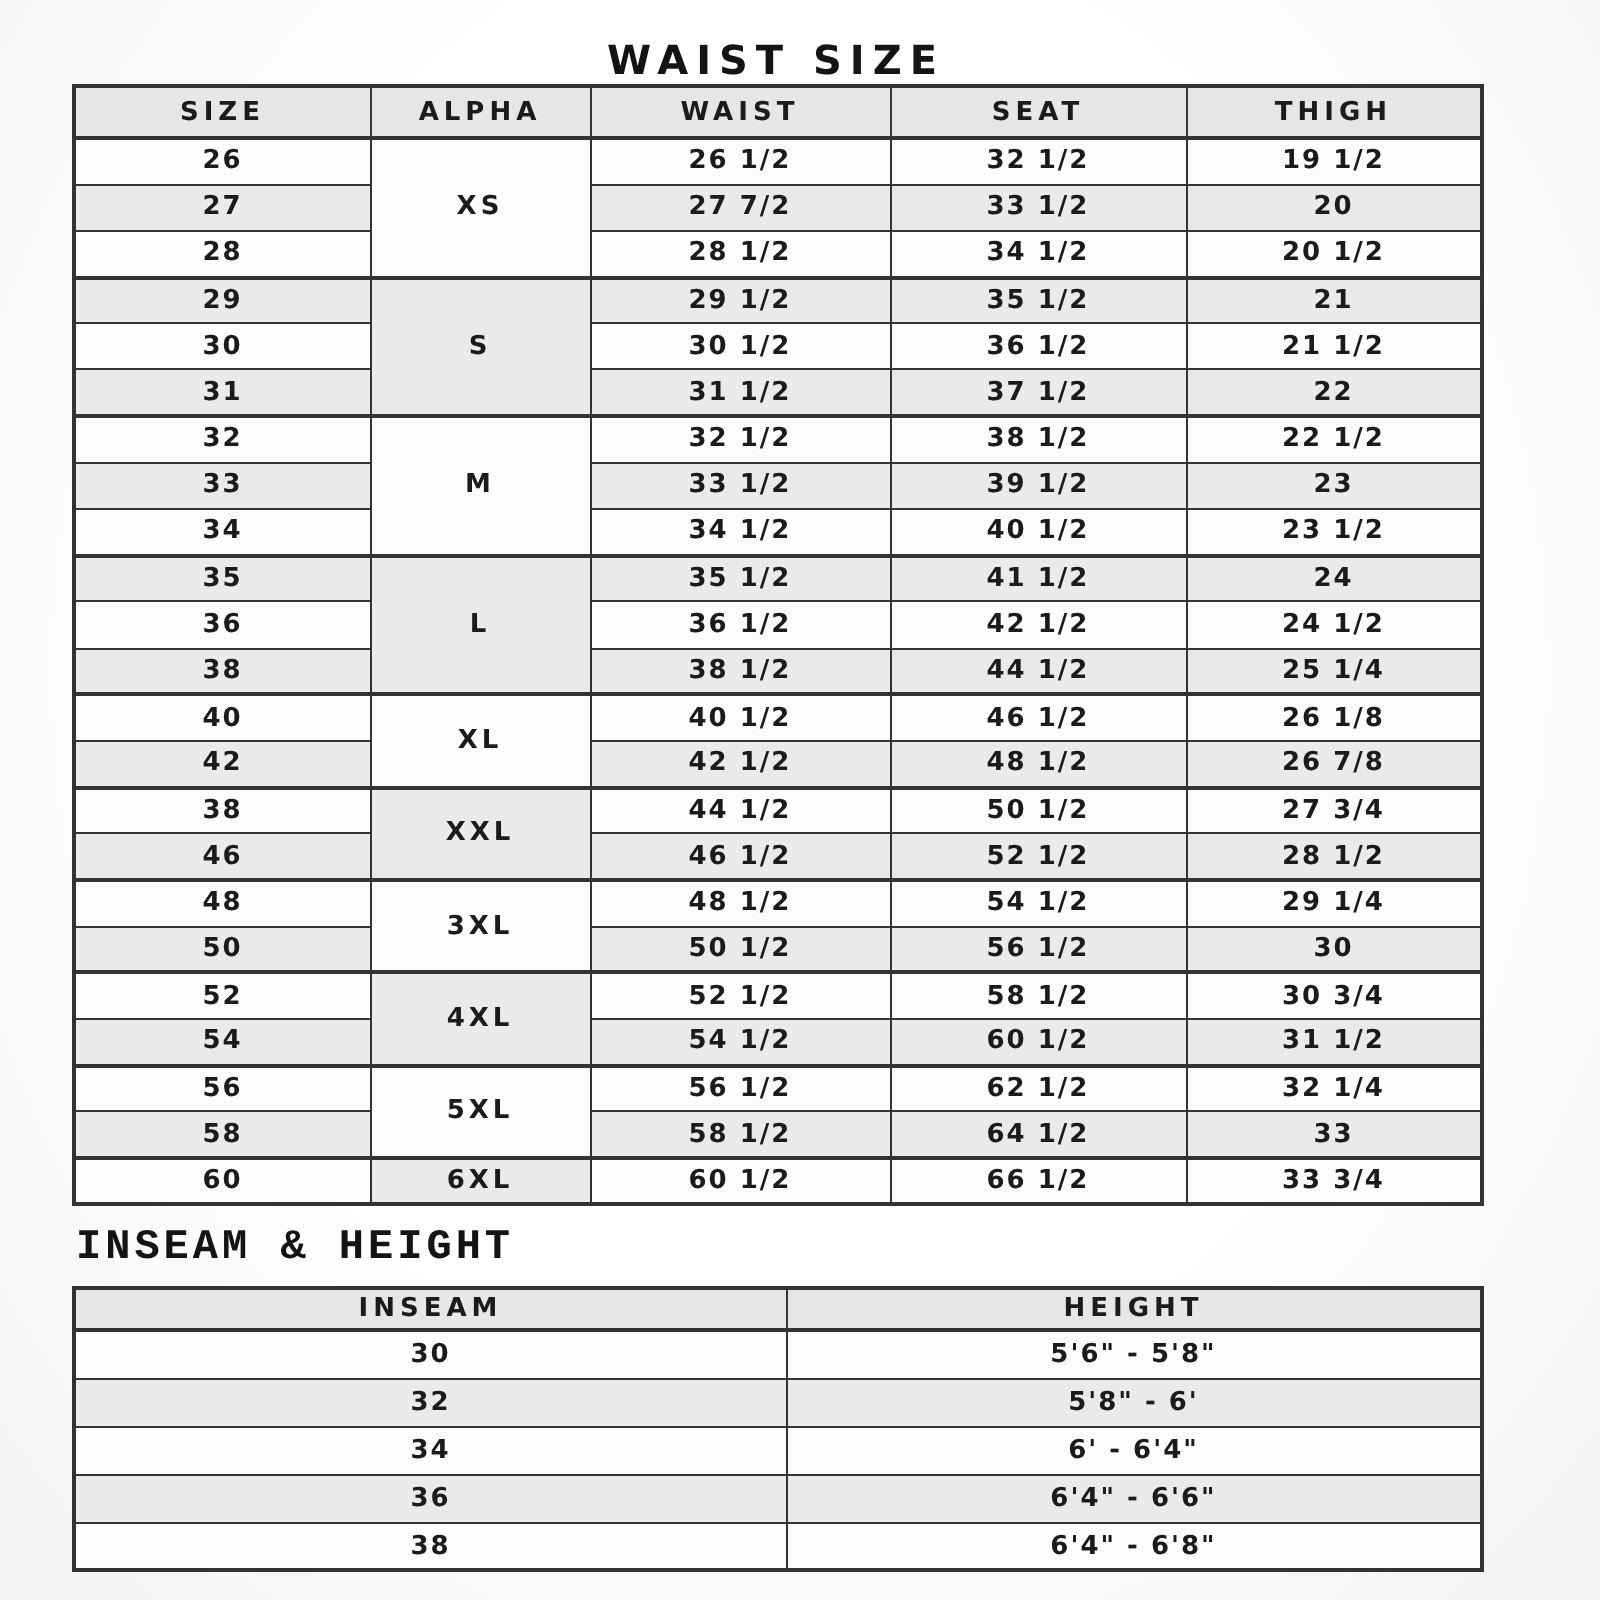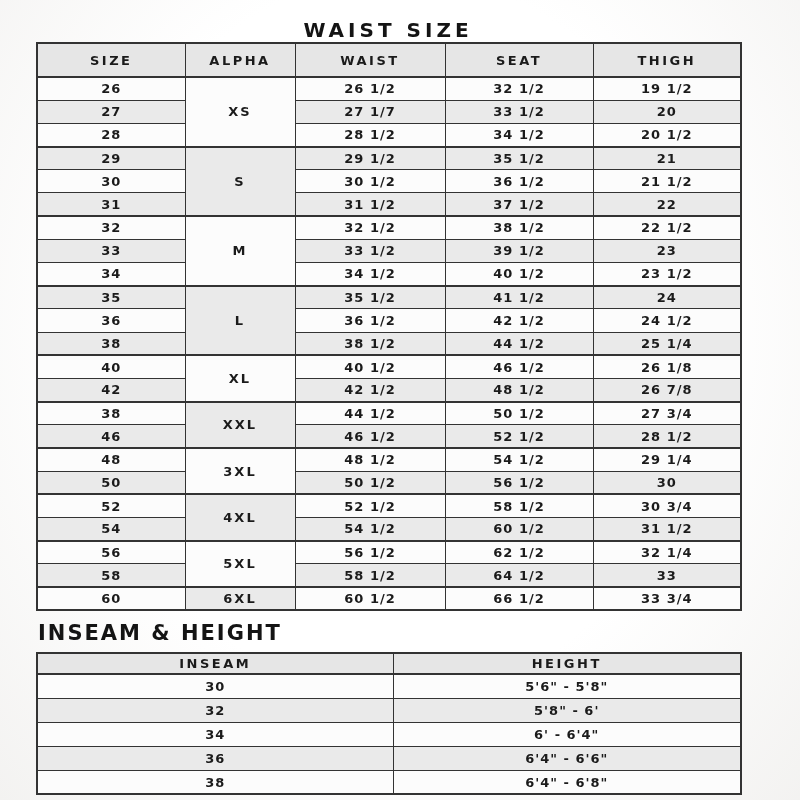--- a/index.html
+++ b/index.html
@@ -30,20 +30,21 @@
     font-weight:bold;
     letter-spacing:4px;
     color:#141414;
   }
   .title-sub{
     margin:10px 0 7px 38px;
     font-size:21px;
     font-weight:bold;
     letter-spacing:2px;
     color:#141414;
+    font-family:Liberation Mono, monospace;
   }
   table.size-table{
     margin-left:36px;
     width:704px;
     border-collapse:collapse;
     table-layout:fixed;
     border:2px solid var(--border);
     background:var(--row-bg);
   }
   table.size-table th, table.size-table td{
@@ -53,21 +54,21 @@
     font-weight:bold;
     font-size:13px;
     letter-spacing:1px;
     padding:0;
     color:var(--text);
     overflow:hidden;
     white-space:nowrap;
   }
   table.size-table th{
     background:var(--header-bg);
-    height:34px;
+    height:26px;
     font-size:13px;
     letter-spacing:2.5px;
     border-bottom:2.5px solid var(--border);
   }
   table.waist td{height:23.2px;}
   table.inseam td{height:24px;}
   table.inseam th{height:21px;}
   tbody tr:nth-child(odd) td{background:var(--row-bg);}
   tbody tr:nth-child(even) td{background:var(--stripe-bg);}
   tbody tr.group-start td{border-top:2px solid var(--border);}
@@ -102,21 +103,21 @@
     <tbody id="waist-body">
         <tr>
           <td>26</td>
           <td rowspan="3" class="alpha-cell g-even">XS</td>
           <td>26 1/2</td>
           <td>32 1/2</td>
           <td>19 1/2</td>
         </tr>
         <tr>
           <td>27</td>
-          <td>27 1/7</td>
+          <td>27 7/2</td>
           <td>33 1/2</td>
           <td>20</td>
         </tr>
         <tr>
           <td>28</td>
           <td>28 1/2</td>
           <td>34 1/2</td>
           <td>20 1/2</td>
         </tr>
         <tr class="group-start">

